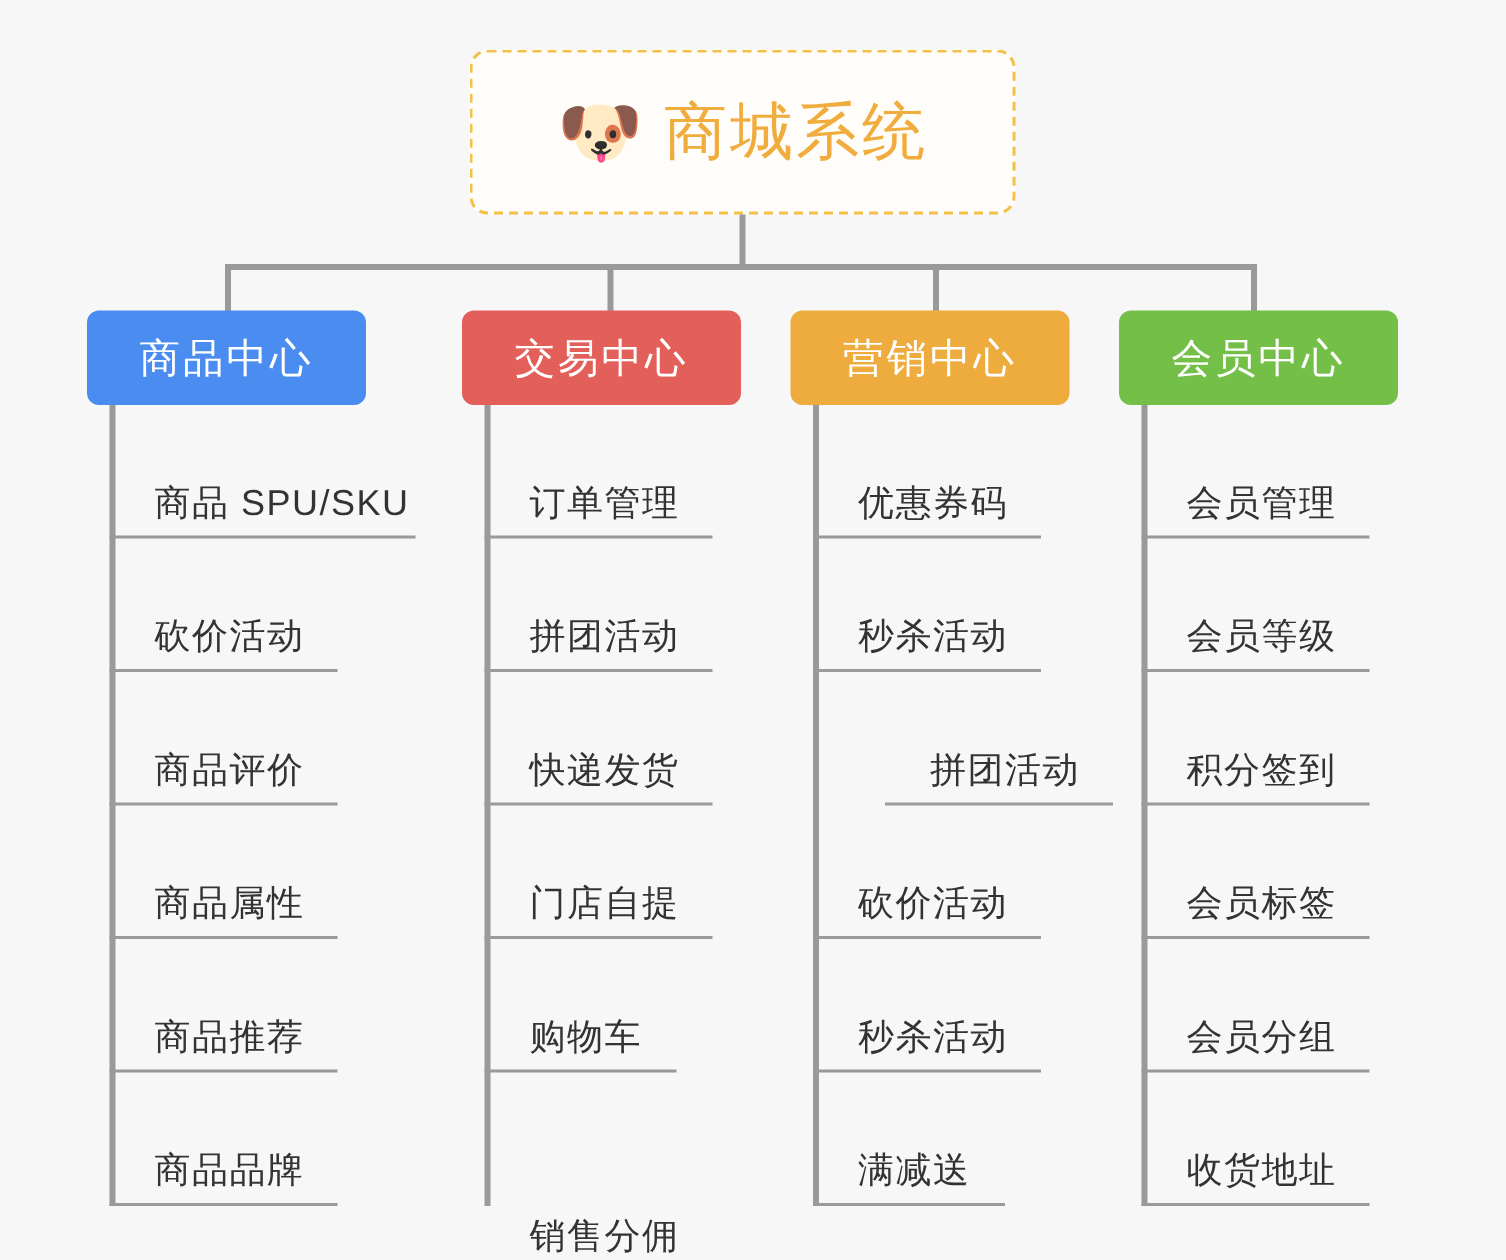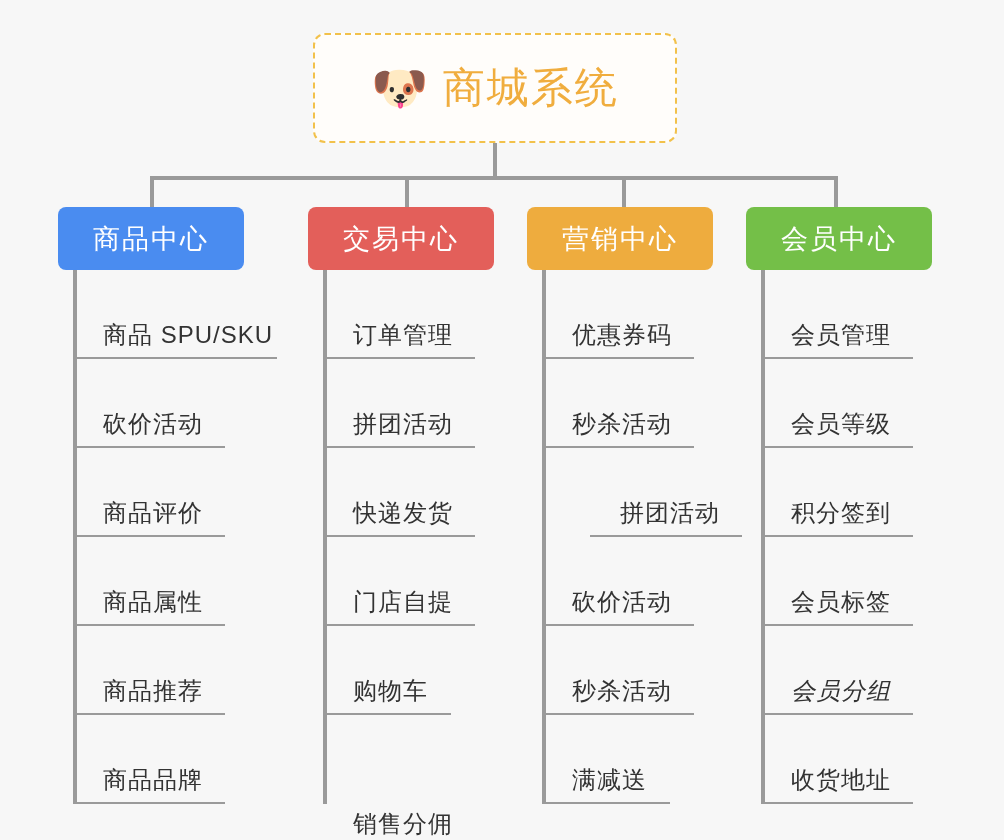--- a/index.html
+++ b/index.html
@@ -216,21 +216,21 @@
           <div class="leaf-rule" style="width: 152px; background: rgb(154, 154, 154);"></div>
         </div>
         <div class="leaf" style="top: 178px; width: 152px;">
           <span class="leaf-label">积分签到</span>
           <div class="leaf-rule" style="width: 152px; background: rgb(154, 154, 154);"></div>
         </div>
         <div class="leaf" style="top: 267px; width: 152px;">
           <span class="leaf-label">会员标签</span>
           <div class="leaf-rule" style="width: 152px; background: rgb(154, 154, 154);"></div>
         </div>
-        <div class="leaf" style="top: 356px; width: 152px; font-style: italic;">
+        <div class="leaf" style="top: 356px; width: 152px;">
           <span class="leaf-label">会员分组</span>
           <div class="leaf-rule" style="width: 152px; background: rgb(154, 154, 154);"></div>
         </div>
         <div class="leaf" style="top: 445px; width: 152px;">
           <span class="leaf-label">收货地址</span>
           <div class="leaf-rule" style="width: 152px; background: rgb(154, 154, 154);"></div>
         </div>
       </div>
     </div>
 

